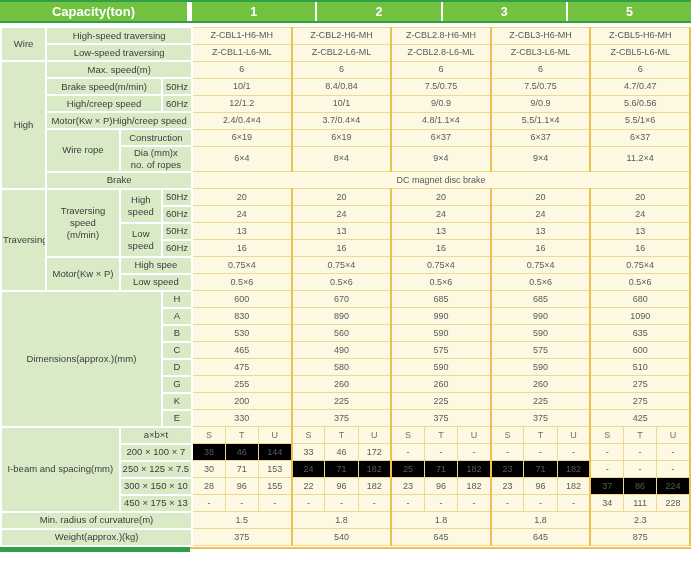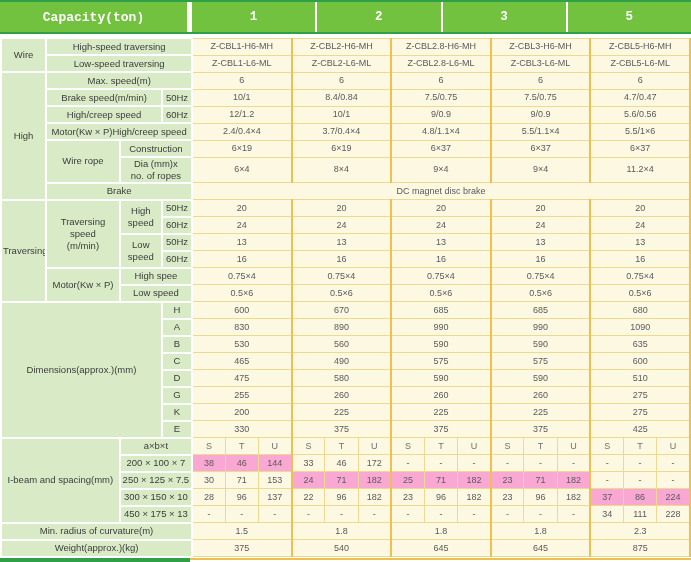--- a/index.html
+++ b/index.html
@@ -1,20 +1,20 @@
 <!DOCTYPE html>
 <html><head>
 <meta charset="utf-8">
 <style>
   html,body { margin:0; padding:0; background:#ffffff; }
   body { font-family:"Liberation Sans", sans-serif; }
   .wrap { width:691px; }
 
   .topline  { height:2px; background:#2fa047; }
-  .hdr      { display:flex; height:30px;font-family:Liberation Mono, monospace; }
+  .hdr      { display:flex; height:19px; }
   .hdr-cap  { width:187px; background:#72c13f; color:#fff; font-weight:bold;
               font-size:13px; display:flex; align-items:center; justify-content:center; }
   .hdr-gap  { width:5px; background:#fff; }
   .hdr-cols { flex:1; display:flex; }
   .hdr-col  { flex:1; background:#72c13f; color:#fff; font-weight:bold; font-size:12.5px;
               display:flex; align-items:center; justify-content:center;
               border-left:2px solid #fff; }
   .hdr-col:first-child { border-left:none; }
   .hdrline  { height:2px; background:#2fa047; }
   .hdr-sep  { height:3px; background:#fff; }
@@ -22,21 +22,21 @@
   table { border-collapse:collapse; table-layout:fixed; width:691px; }
   td { padding:0 1px; height:15px; text-align:center; vertical-align:middle;
        overflow:hidden; line-height:1.25; }
 
   .k-sec, .k-lab, .k-hz {
        background:#d9ebc6; border:2px solid #ffffff; color:#3c3c3c;
        font-size:9.5px; white-space:pre-line; }
   .k-data, .k-hl, .k-stu {
        background:#fdf8e2; border:1px solid #efd98f; color:#5a5a5a; font-size:9px; }
   .k-stu { color:#6f6f6f; }
-  .k-hl  { background:#f9a8d4;text-align:center; }
+  .k-hl  { background:#000000;text-align:center; }
   .ge    { border-right:2px solid #eec04f; }
   .ds    { border-left:1px solid #3b82f6; }
 
   .bottom  { display:flex; align-items:flex-start; }
   .b-green { width:190px; height:5px; background:#2fa047; }
   .b-gold  { flex:1; height:2px; background:#eec04f; }
 </style>
 </head>
 <body>
 
@@ -326,21 +326,21 @@
           <td class="k-hl">71</td>
           <td class="k-hl ge">182</td>
           <td class="k-data">-</td>
           <td class="k-data">-</td>
           <td class="k-data ge">-</td>
         </tr>
         <tr>
           <td colspan="2" class="k-lab">300 × 150 × 10</td>
           <td class="k-data ds">28</td>
           <td class="k-data">96</td>
-          <td class="k-data ge">137</td>
+          <td class="k-data ge">155</td>
           <td class="k-data">22</td>
           <td class="k-data">96</td>
           <td class="k-data ge">182</td>
           <td class="k-data">23</td>
           <td class="k-data">96</td>
           <td class="k-data ge">182</td>
           <td class="k-data">23</td>
           <td class="k-data">96</td>
           <td class="k-data ge">182</td>
           <td class="k-hl">37</td>

